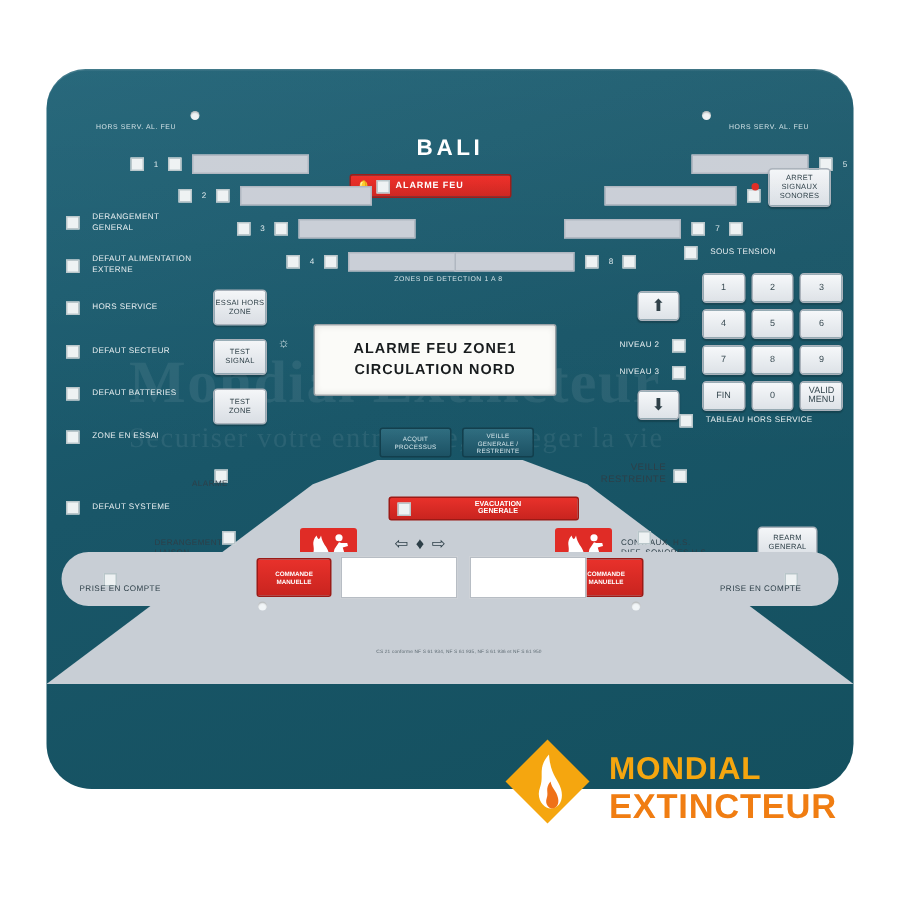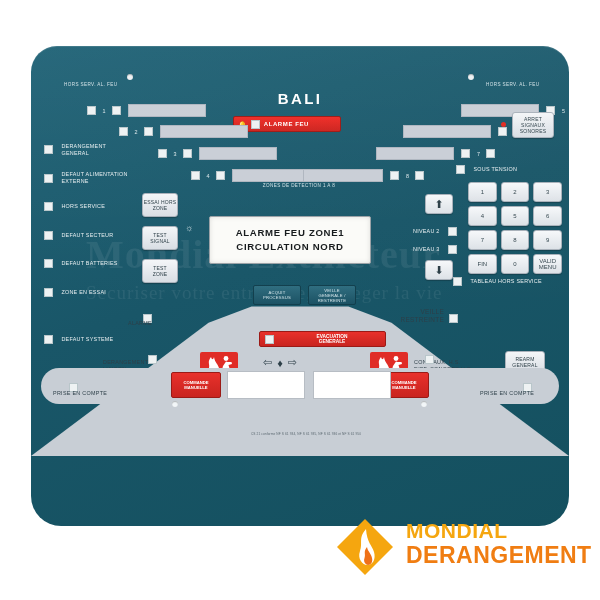--- a/index.html
+++ b/index.html
@@ -168,21 +168,21 @@
   .whitebox{
     position:absolute;width:76px;height:26px;background:#ffffff;
     border:1px solid #b7bdc4;
   }
   .certtext{
     position:absolute;left:165px;top:386px;width:220px;text-align:center;
     color:#5d6a72;font-size:3.2px;letter-spacing:.1px;
   }
 
   
-  .logo{position:absolute;left:336px;top:518px;display:flex;align-items:flex-start;gap:12px;}
+  .logo{position:absolute;left:336px;top:492px;display:flex;align-items:flex-end;gap:12px;}
   .logotext{line-height:25px;}
   .logotext .l1{color:#f5a60f;font-size:21px;font-weight:bold;letter-spacing:.5px;}
   .logotext .l2{color:#f07d12;font-size:23px;font-weight:bold;letter-spacing:.5px;}
 </style>
 </head>
 <body>
 
 <div id="root">
 
   <div class="panel">
@@ -442,17 +442,17 @@
   </div>
 
   <div class="logo">
     <svg width="58" height="58" viewBox="0 0 58 58" aria-hidden="true">
       <path d="M29 1 L57 29 L29 57 L1 29 Z" fill="#f5a60f"></path>
       <path d="M30 11 C22 20 27 25 24 33 C21 41 27 47 31 47 C37 47 40 41 38 34 C36 27 31 25 30 11 Z" fill="#ffffff"></path>
       <path d="M31 29 C27 34 30 36 28.5 40 C27 44 30 47 32 47 C35 47 37 44 36 40 C35 35 32 34 31 29 Z" fill="#ef7118"></path>
     </svg>
     <div class="logotext">
       <div class="l1">MONDIAL</div>
-      <div class="l2">DERANGEMENT</div>
+      <div class="l2">EXTINCTEUR</div>
     </div>
   </div>
 
 </div>
 
 </body></html>

